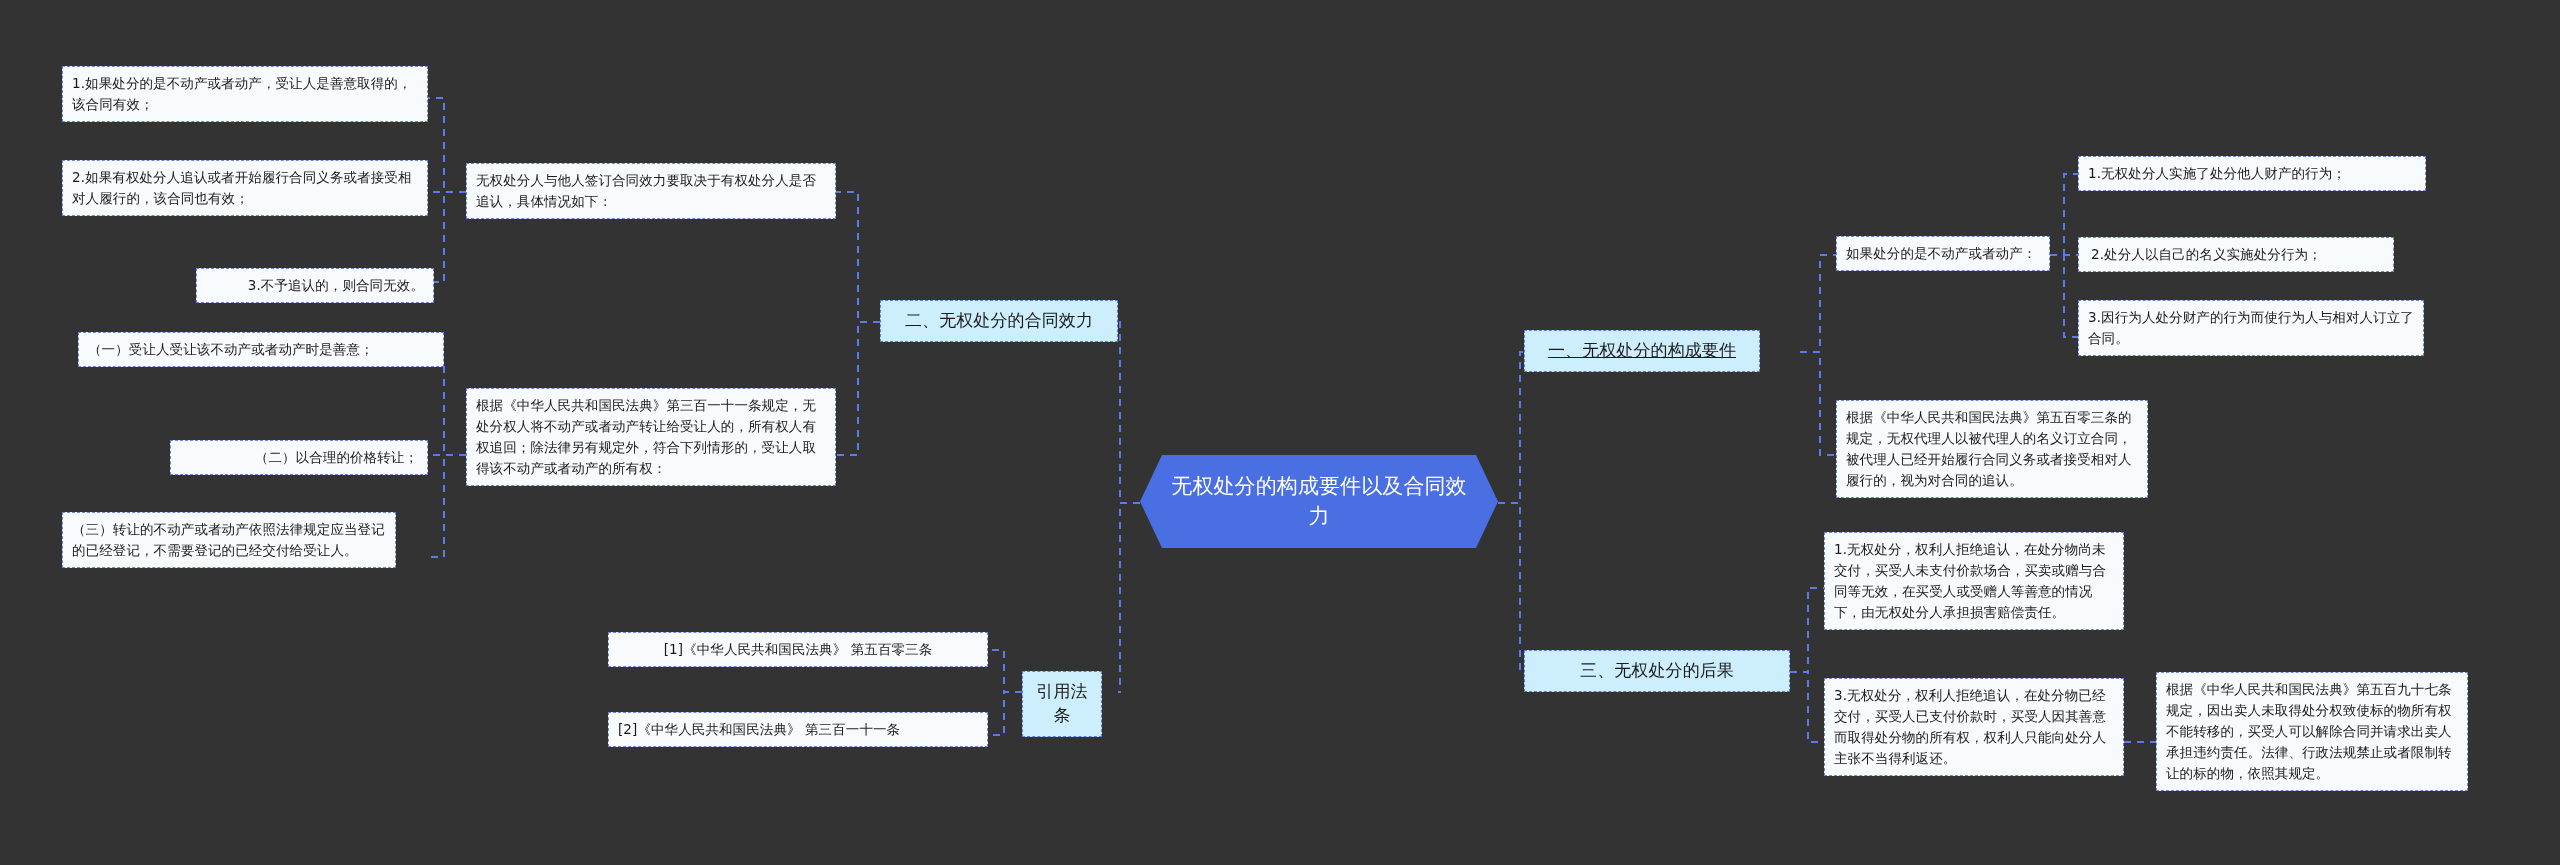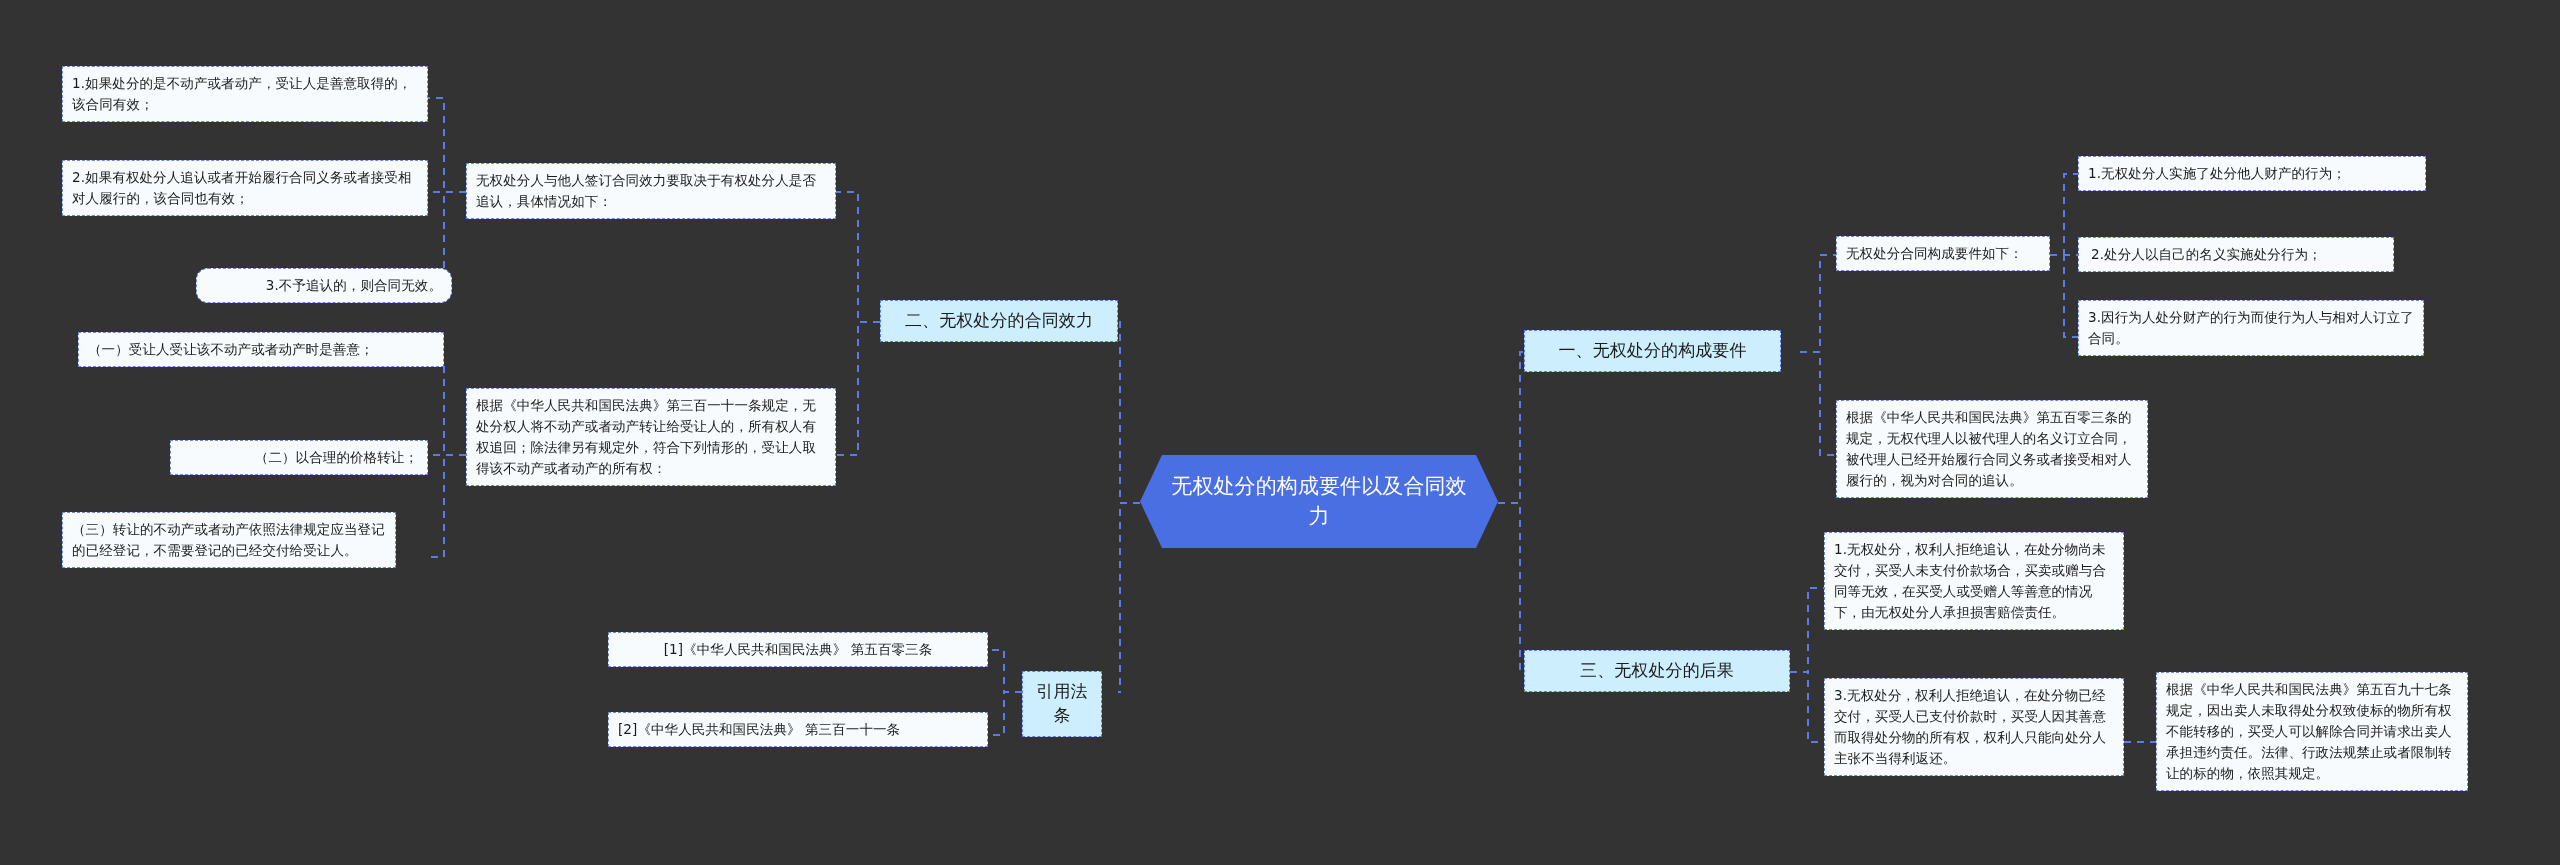--- a/index.html
+++ b/index.html
@@ -107,21 +107,21 @@
   </div>
 
   <div class="node" style="left:62px;top:66px;width:366px;">
     <span>1.如果处分的是不动产或者动产，受让人是善意取得的，该合同有效；</span>
   </div>
 
   <div class="node" style="left:62px;top:160px;width:366px;">
     <span>2.如果有权处分人追认或者开始履行合同义务或者接受相对人履行的，该合同也有效；</span>
   </div>
 
-  <div class="node rightalign" style="left:196px;top:268px;width:256px;border-radius:12px;">
+  <div class="node rightalign" style="left:196px;top:268px;width:238px;">
     <span>3.不予追认的，则合同无效。</span>
   </div>
 
   <div class="node" style="left:466px;top:388px;width:370px;">
     <span>根据《中华人民共和国民法典》第三百一十一条规定，无处分权人将不动产或者动产转让给受让人的，所有权人有权追回；除法律另有规定外，符合下列情形的，受让人取得该不动产或者动产的所有权：</span>
   </div>
 
   <div class="node" style="left:62px;top:332px;width:366px;margin-left:16px;">
     <span>（一）受让人受让该不动产或者动产时是善意；</span>
   </div>
@@ -139,26 +139,26 @@
   </div>
 
   <div class="node centeralign" style="left:608px;top:632px;width:380px;">
     <span>[1]《中华人民共和国民法典》 第五百零三条</span>
   </div>
 
   <div class="node" style="left:608px;top:712px;width:380px;">
     <span>[2]《中华人民共和国民法典》 第三百一十一条</span>
   </div>
 
-  <div class="node level1" style="left:1524px;top:330px;width:257px;">
+  <div class="node level1" style="left:1524px;top:330px;width:236px;text-decoration:underline;">
     <span>一、无权处分的构成要件</span>
   </div>
 
   <div class="node" style="left:1836px;top:236px;width:214px;">
-    <span>无权处分合同构成要件如下：</span>
+    <span>如果处分的是不动产或者动产：</span>
   </div>
 
   <div class="node" style="left:2078px;top:156px;width:348px;">
     <span>1.无权处分人实施了处分他人财产的行为；</span>
   </div>
 
   <div class="node" style="left:2078px;top:237px;width:316px;padding-left:12px;">
     <span>2.处分人以自己的名义实施处分行为；</span>
   </div>
 

